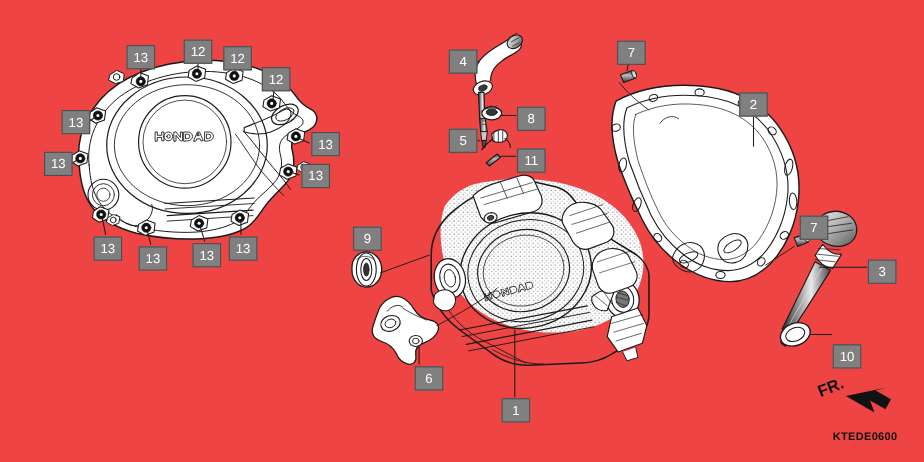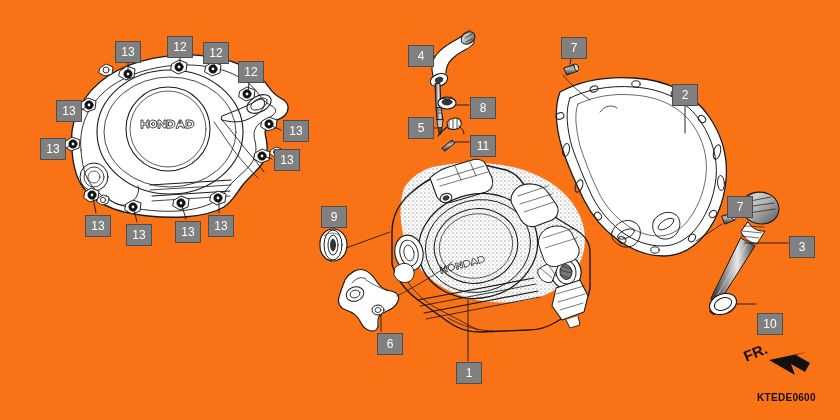--- a/index.html
+++ b/index.html
@@ -1,20 +1,20 @@
 <!DOCTYPE html>
 <html><head>
 <meta charset="utf-8">
 <style>
   html,body{margin:0;padding:0;background:#ffffff;}
   body{font-family:"Liberation Sans", sans-serif;}
   #diagram{
     position:relative;
     width:840px;height:420px;
-    background:#f97316;
+    background:#ef4444;
     overflow:hidden;
   }
   #art{position:absolute;left:0;top:0;width:840px;height:420px;}
   .callout{
     position:absolute;
     width:26px;height:22px;
     background:#808080;
     border:1px solid #4d4d4d;
     color:#ffffff;
     font-size:12px;

